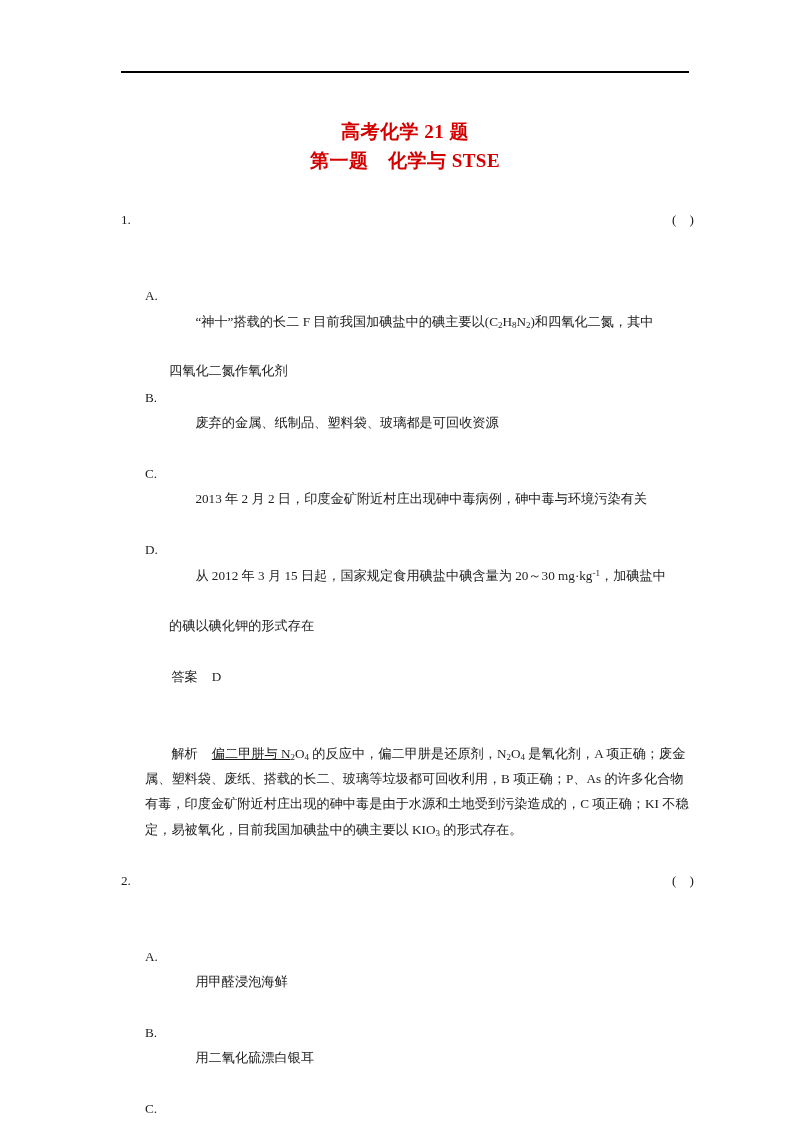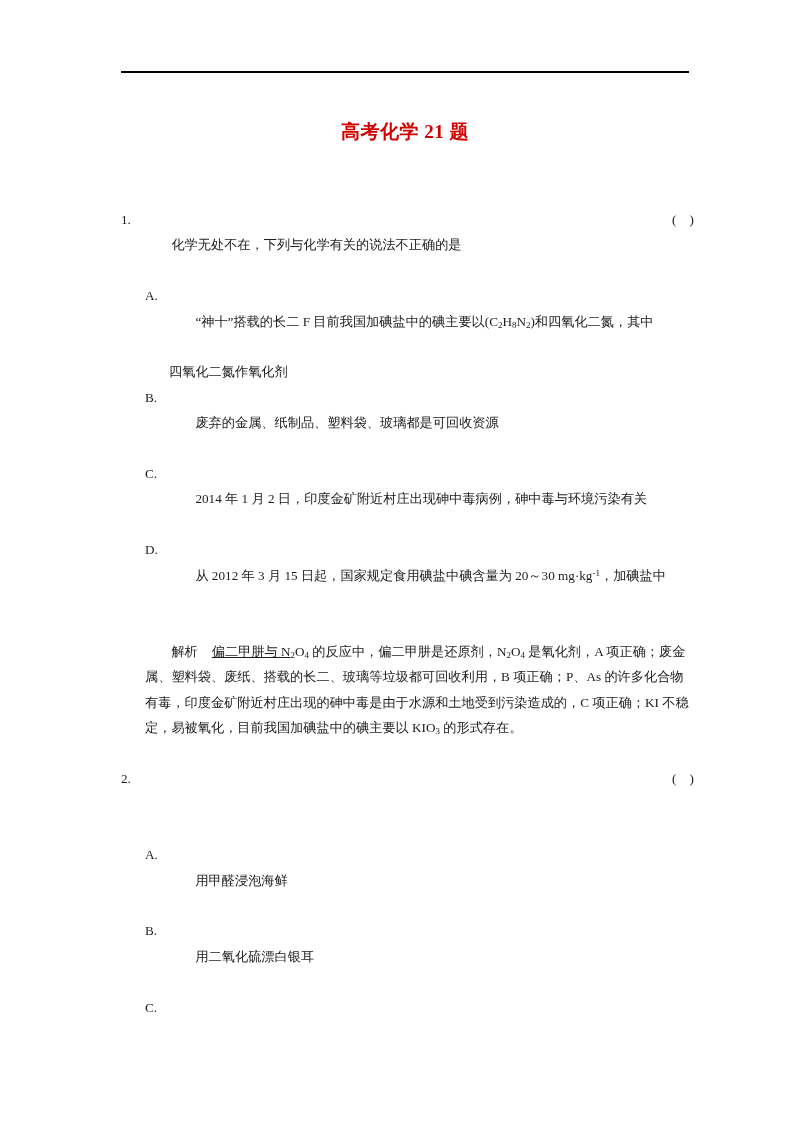--- a/index.html
+++ b/index.html
@@ -109,20 +109,21 @@
   }
   .opt-letter {
     position: absolute;
     left: 24px;
     top: 0;
     width: 22px;
   }
   
   .cont-line {
     padding-left: 48px;
+    font-family: Liberation Mono, monospace;
   }
 
   
   .ans-line,
   .sol-line {
     padding-left: 24px;
   }
   .ans-label,
   .sol-label {
     margin-right: 14px;
@@ -140,46 +141,51 @@
 </style>
 </head>
 <body>
 
 <div class="page">
 
   <div class="header-rule"></div>
 
   <div class="title-block">
     <div class="title-main">高考化学 21 题</div>
+    <div class="title-sub">第一题　化学与 STSE</div>
   </div>
 
   <div class="content">
 
     <div class="question">
       <div class="q-line">
-        <span class="q-num">1.</span><span class="q-stem">化学无处不在，下列与化学有关的说法不正确的是</span><span class="paren-inline">(　)</span>
+        <span class="q-num">1.</span><span class="paren-inline">(　)</span>
       </div>
 
       <div class="opt-line">
         <span class="opt-letter">A.</span><span>“神十”搭载的长二 F 目前我国加碘盐中的碘主要以(C</span><sub>2</sub><span>H</span><sub>8</sub><span>N</span><sub>2</sub><span>)和四氧化二氮，其中</span>
       </div>
       <div class="cont-line">四氧化二氮作氧化剂</div>
 
       <div class="opt-line">
         <span class="opt-letter">B.</span><span>废弃的金属、纸制品、塑料袋、玻璃都是可回收资源</span>
       </div>
 
       <div class="opt-line">
-        <span class="opt-letter">C.</span><span>2014 年 1 月 2 日，印度金矿附近村庄出现砷中毒病例，砷中毒与环境污染有关</span>
+        <span class="opt-letter">C.</span><span>2013 年 2 月 2 日，印度金矿附近村庄出现砷中毒病例，砷中毒与环境污染有关</span>
       </div>
 
       <div class="opt-line">
         <span class="opt-letter">D.</span><span>从 2012 年 3 月 15 日起，国家规定食用碘盐中碘含量为 20～30 mg·kg</span><sup>-1</sup><span>，加碘盐中</span>
       </div>
-
+      <div class="cont-line">的碘以碘化钾的形式存在</div>
+
+      <div class="ans-line">
+        <span class="ans-label">答案</span><span>D</span>
+      </div>
 
       <div class="sol-line">
         <span class="sol-label">解析</span><span class="sol-body">偏二甲肼与 N</span><sub>2</sub><span>O</span><sub>4</sub><span> 的反应中，偏二甲肼是还原剂，N</span><sub>2</sub><span>O</span><sub>4</sub><span> 是氧化剂，A 项正确；废金属、塑料袋、废纸、搭载的长二、玻璃等垃圾都可回收利用，B 项正确；P、As 的许多化合物有毒，印度金矿附近村庄出现的砷中毒是由于水源和土地受到污染造成的，C 项正确；KI 不稳定，易被氧化，目前我国加碘盐中的碘主要以 KIO</span><sub>3</sub><span> 的形式存在。</span>
       </div>
     </div>
 
     <div class="question">
       <div class="q-line">
         <span class="q-num">2.</span><span class="paren-inline">(　)</span>
       </div>

